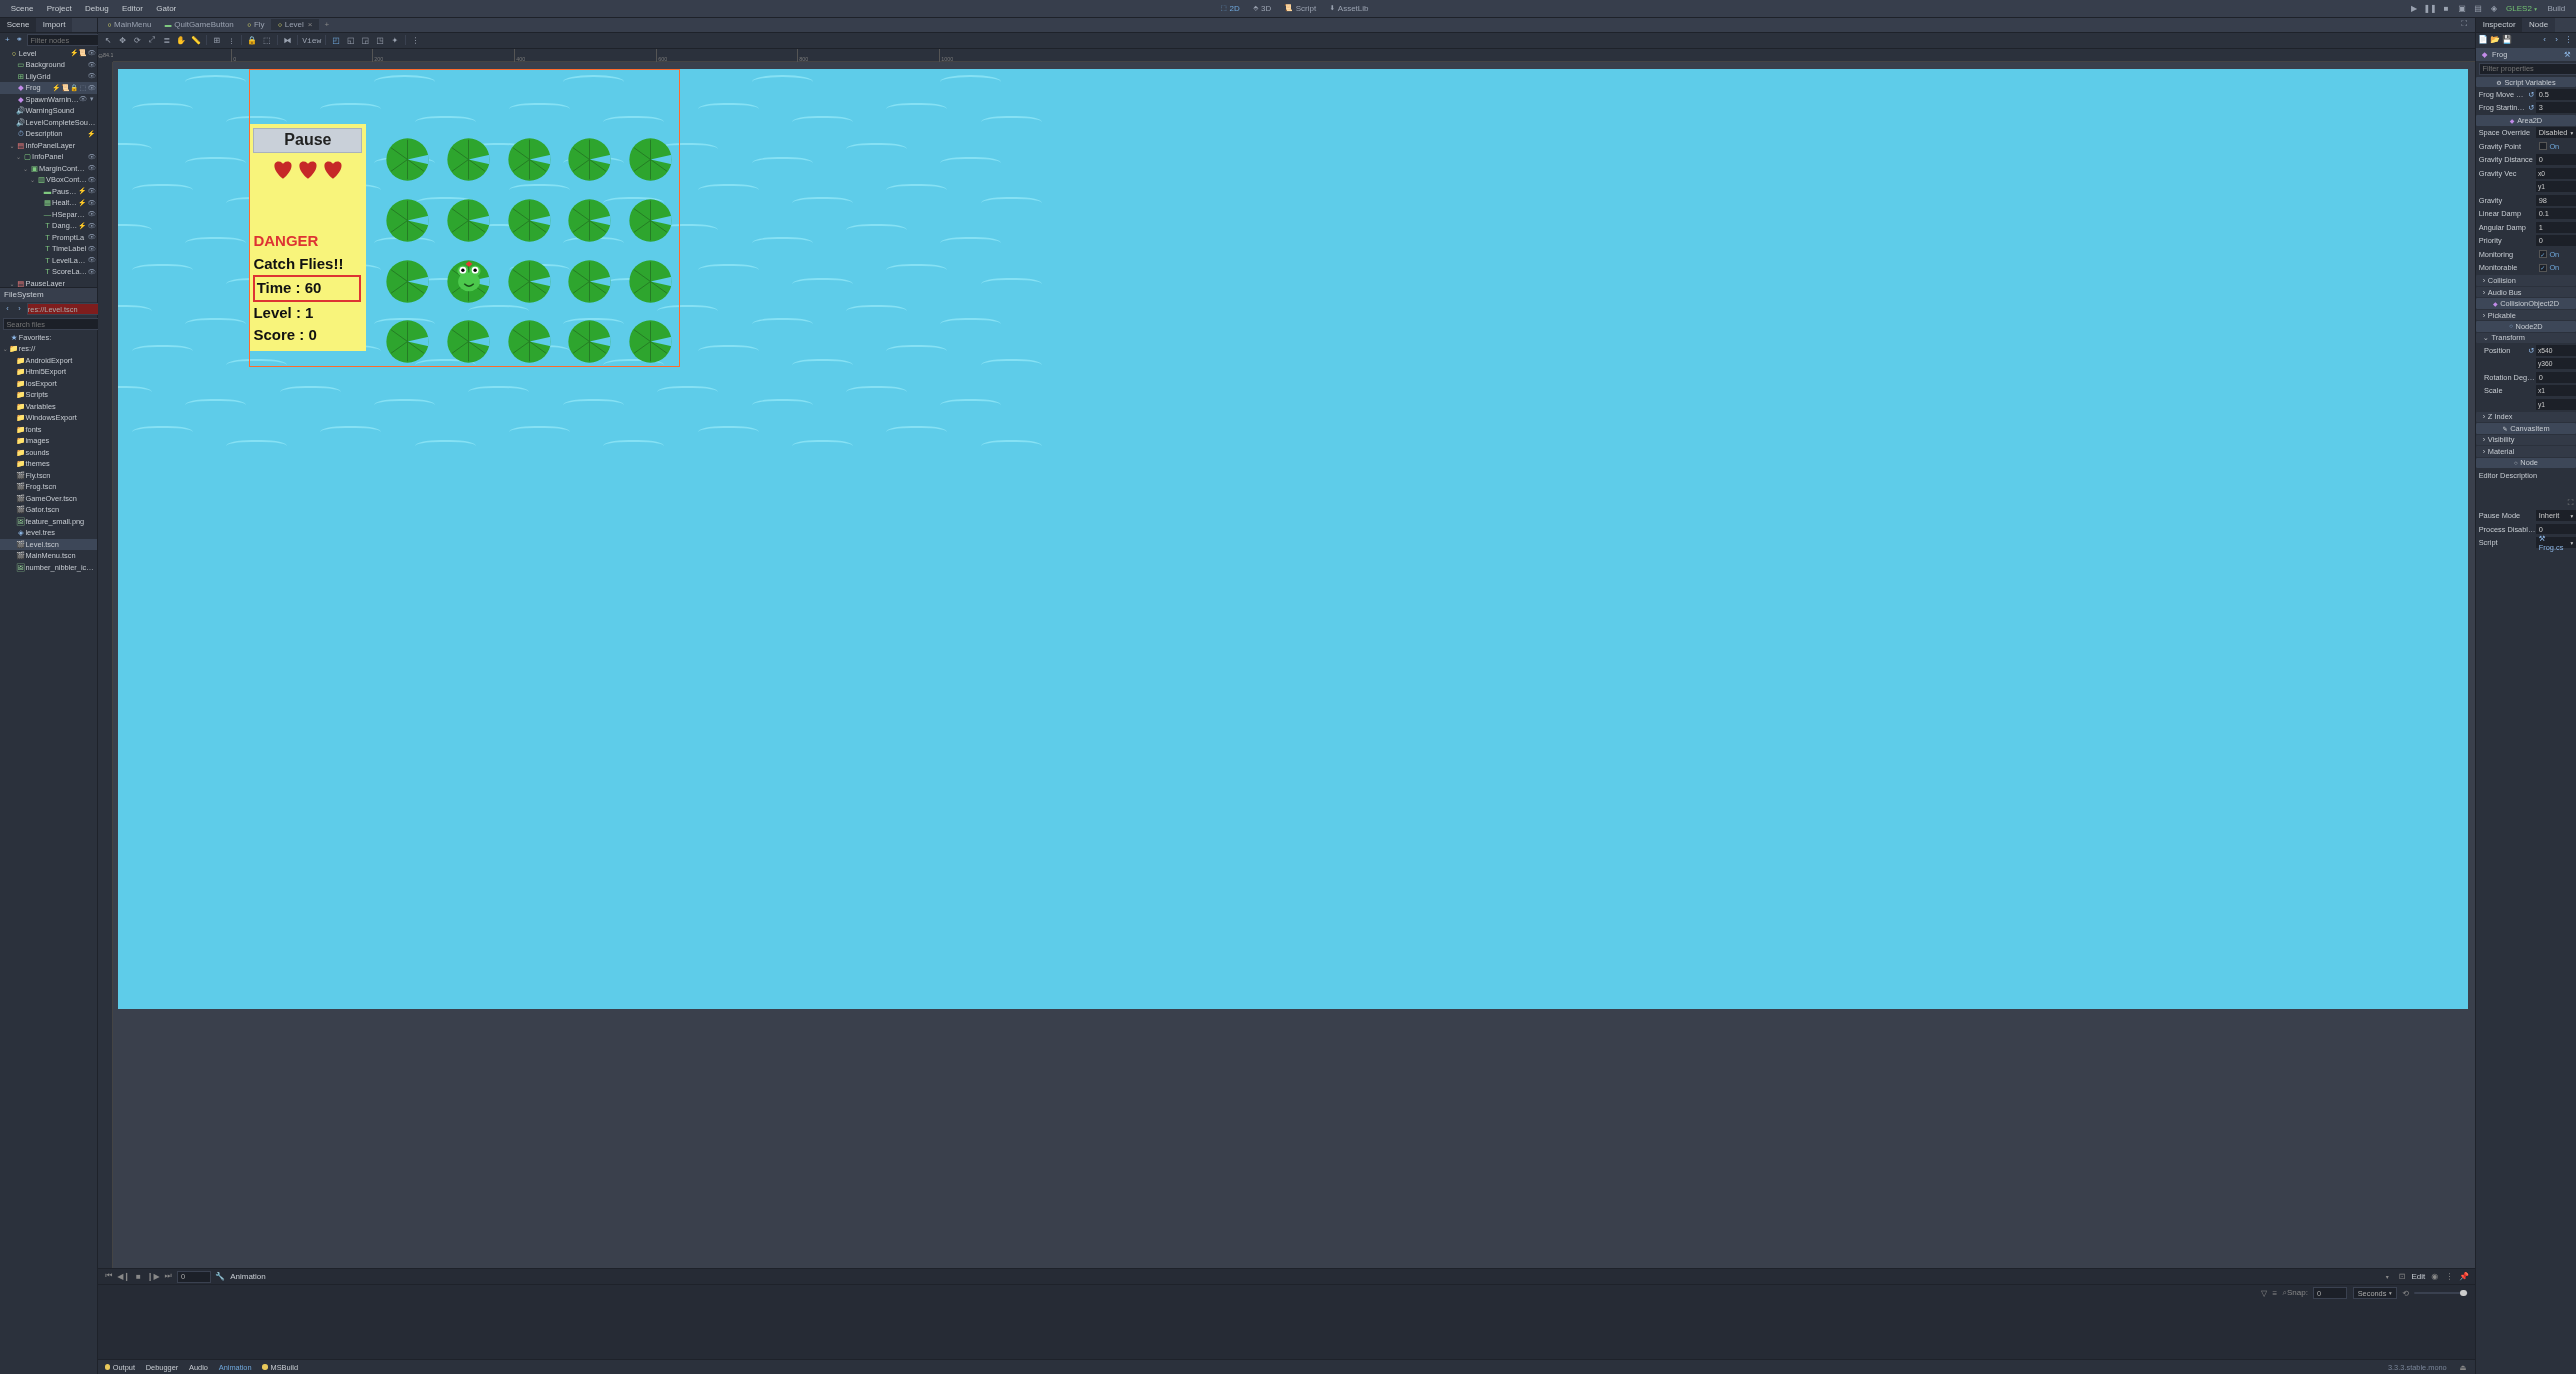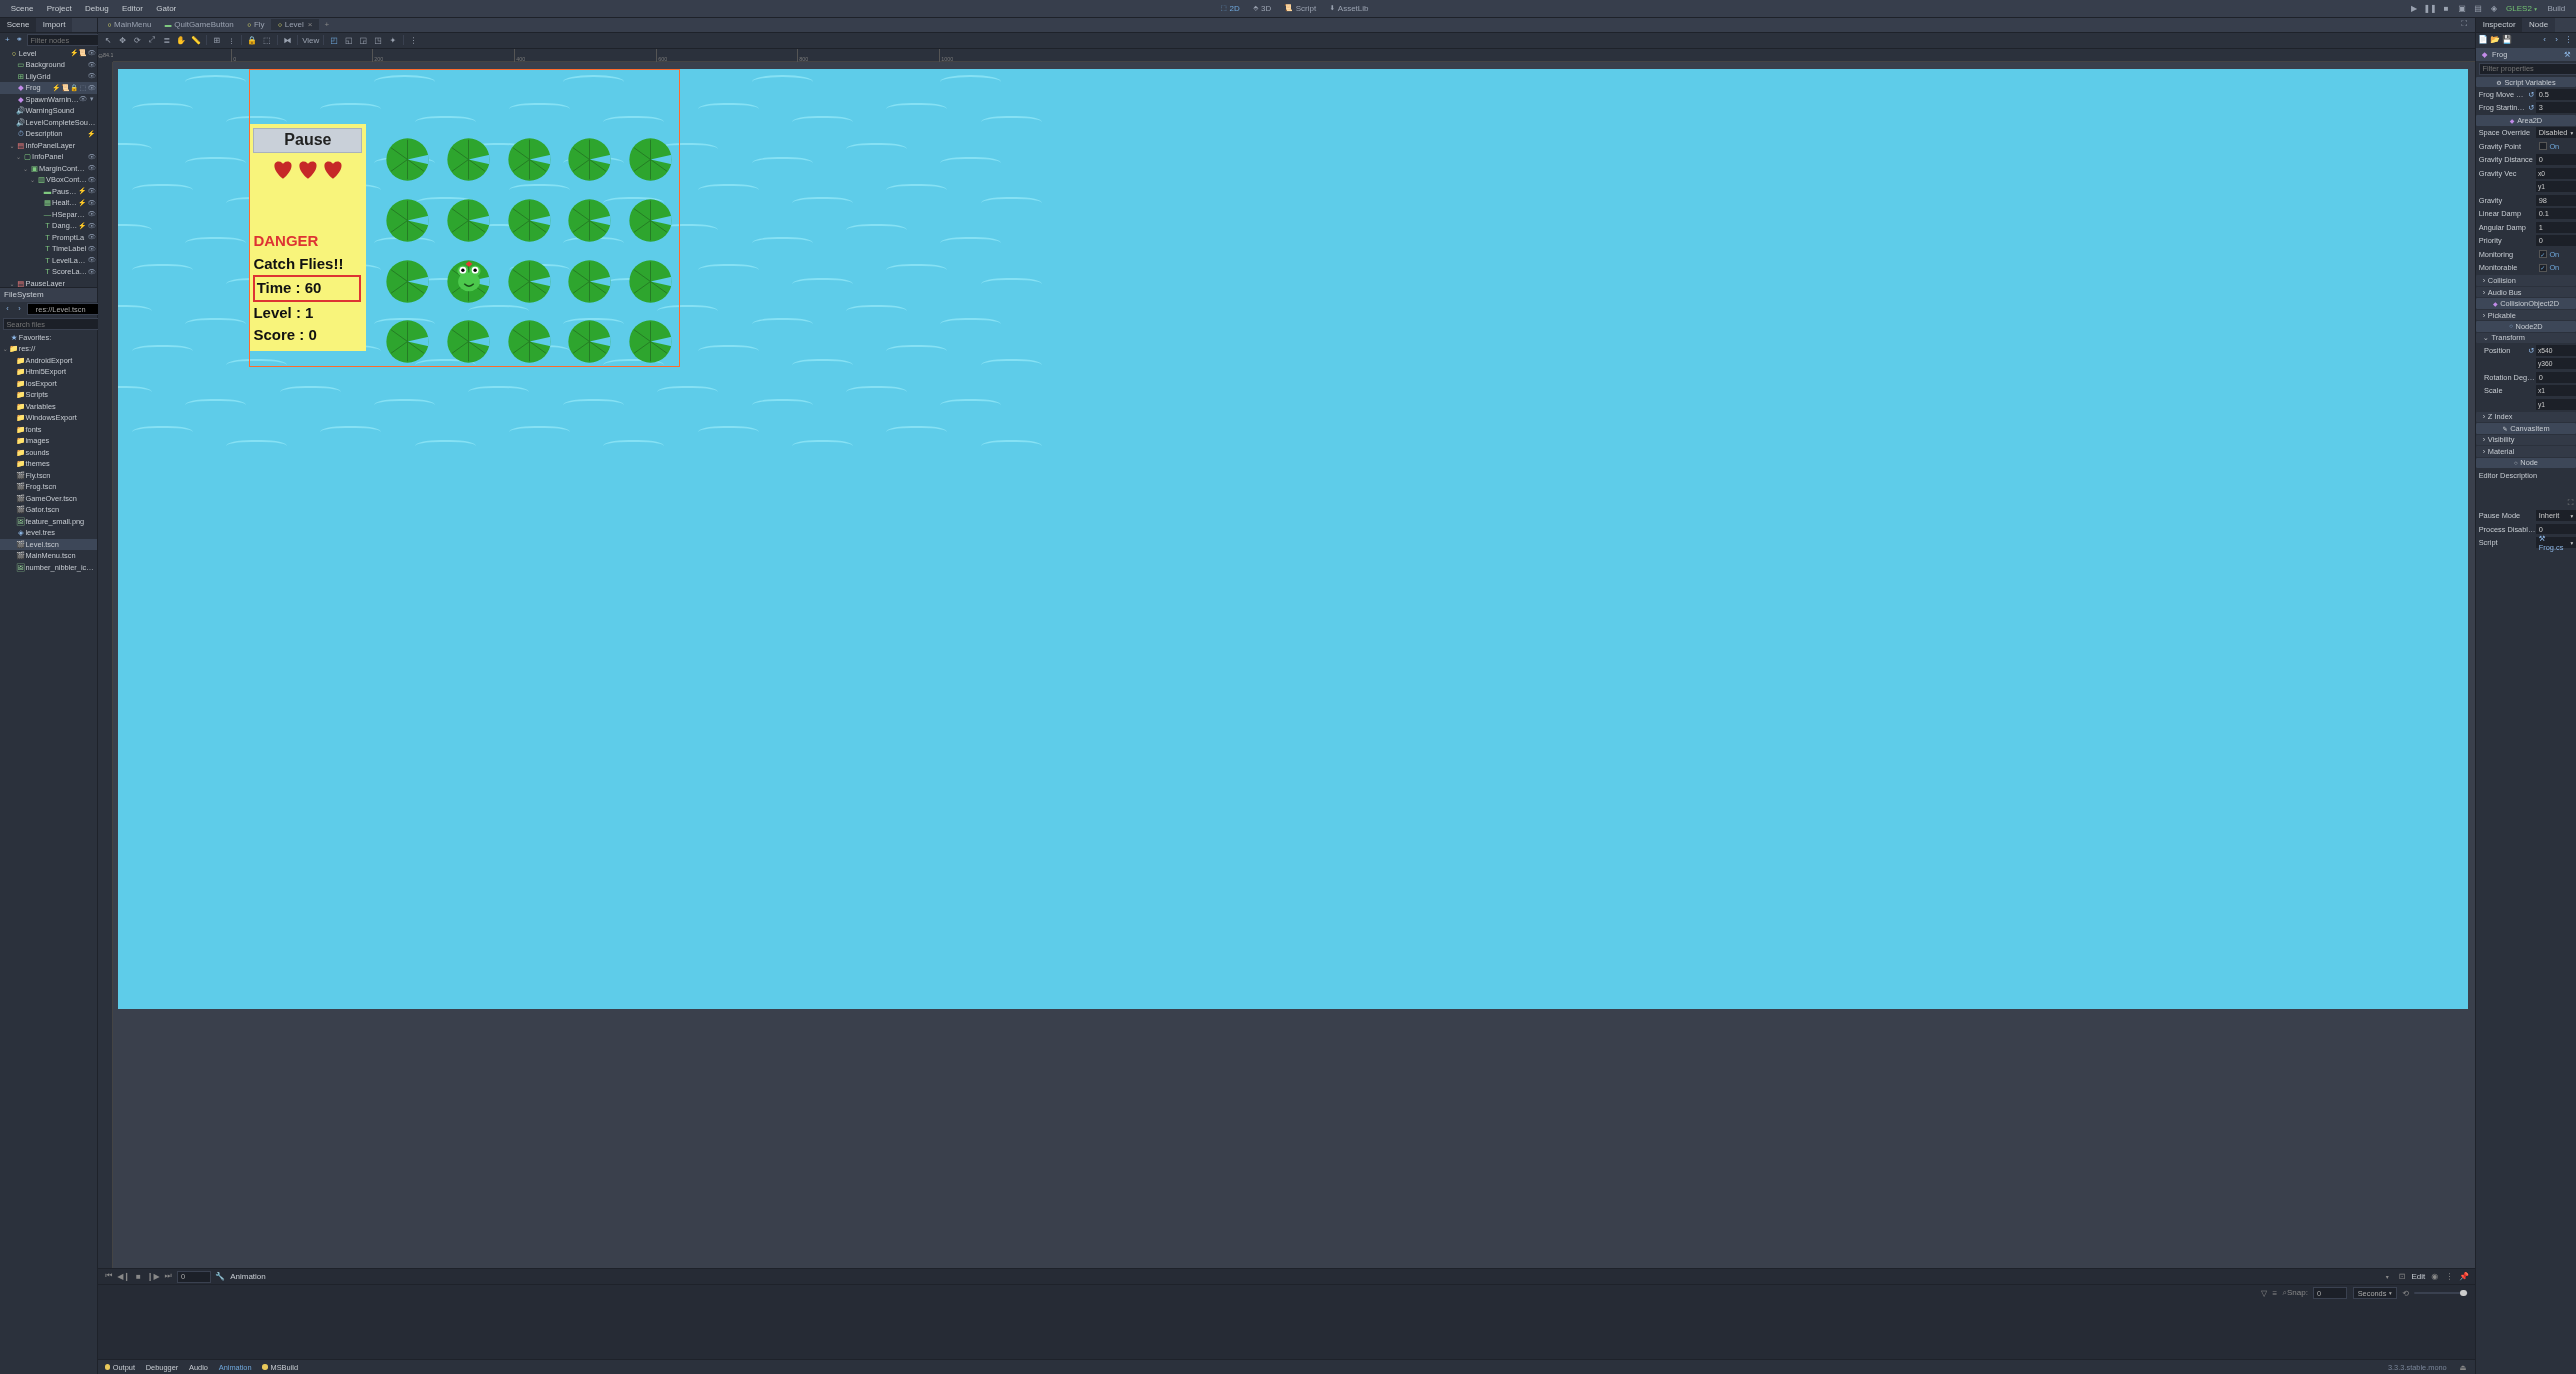--- a/index.html
+++ b/index.html
@@ -29,21 +29,21 @@
 .tree { flex:1; overflow:auto; font-size:7.4px; }
 .trow { display:flex; align-items:center; height:11.5px; padding-right:1.3px; }
 .trow.sel { background:#3d4758; }
 .trow .lbl { flex:1; white-space:nowrap; overflow:hidden; text-overflow:ellipsis; }
 .trow .ric { display:flex; gap:0.7px; }
 .trow .ric .d { width:8px; height:8px; color:#8a97ab; display:inline-flex; align-items:center; justify-content:center; font-size:6.7px; }
 .ind { display:inline-block; }
 
 .fsheader { height:15px; background:#373e4c; display:flex; align-items:center; padding:0 4px; border-top:0.7px solid #1e222a; }
 .pathbar { height:15px; display:flex; align-items:center; padding:0 2.7px; gap:2.7px; font-size:7.4px; }
-.pathbar input { flex:1; background:#000000; border:0.7px solid #3a4150; color:#aaa; height:12px; padding:0 8px; font-size:7.4px; }
+.pathbar input { flex:1; background:#7f1d1d; border:0.7px solid #3a4150; color:#aaa; height:12px; padding:0 0; font-size:7.4px; }
 
 
 .centercol { flex:1; display:flex; flex-direction:column; background:#373e4c; min-width:0; }
 .scenetabs { height:15px; display:flex; align-items:center; background:#373e4c; border-bottom:0.7px solid #1e222a; padding:0 2.7px; }
 .scenetabs .stab { padding:1.3px 6.7px; display:flex; align-items:center; gap:2.7px; color:#9aa2b0; }
 .scenetabs .stab.active { background:#2b313c; }
 .scenetabs .stabx { margin-left:1.3px; color:#888; }
 .scenetabs .plus { padding:0 5.4px; color:#888; }
 
 .toolbar2 { height:16px; display:flex; align-items:center; gap:2.7px; padding:0 4px; background:#2b313c; border-bottom:0.7px solid #1e222a; }
@@ -501,21 +501,21 @@
       <span class="tb">📏</span>
       <span class="sep"></span>
       <span class="tb">⊞</span>
       <span class="tb">⁝</span>
       <span class="sep"></span>
       <span class="tb">🔒</span>
       <span class="tb">⬚</span>
       <span class="sep"></span>
       <span class="tb">⧓</span>
       <span class="sep"></span>
-      <span class="tb" style="width:auto;">View</span>
+      <span class="tb" style="width:auto;font-family:Liberation Mono, monospace;">View</span>
       <span class="sep"></span>
       <span class="tb" style="color:#6fa8dc;">◰</span>
       <span class="tb">◱</span>
       <span class="tb">◲</span>
       <span class="tb">◳</span>
       <span class="tb">✦</span>
       <span class="sep"></span>
       <span class="tb">⋮</span>
     </div>
 

